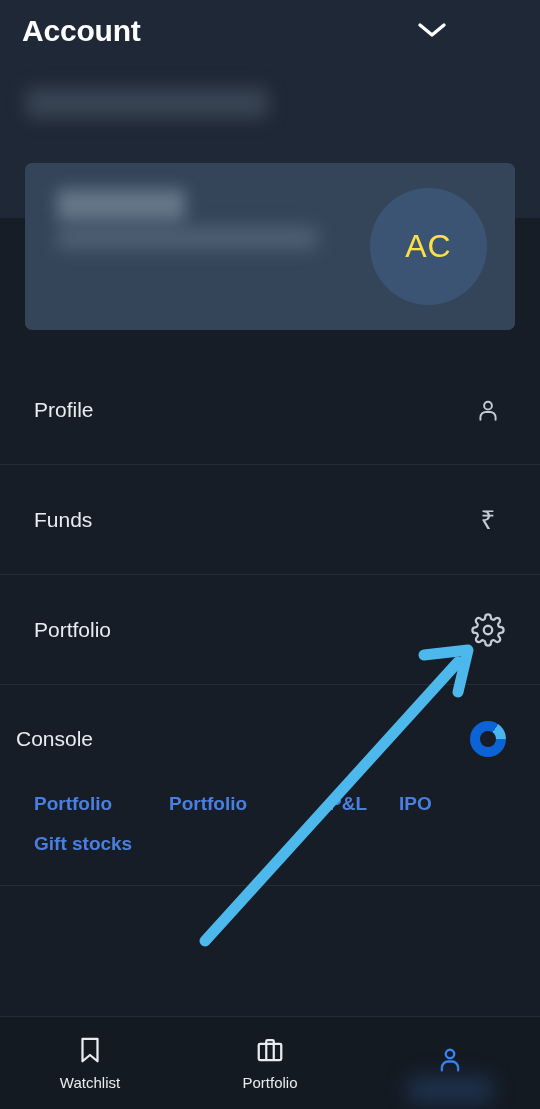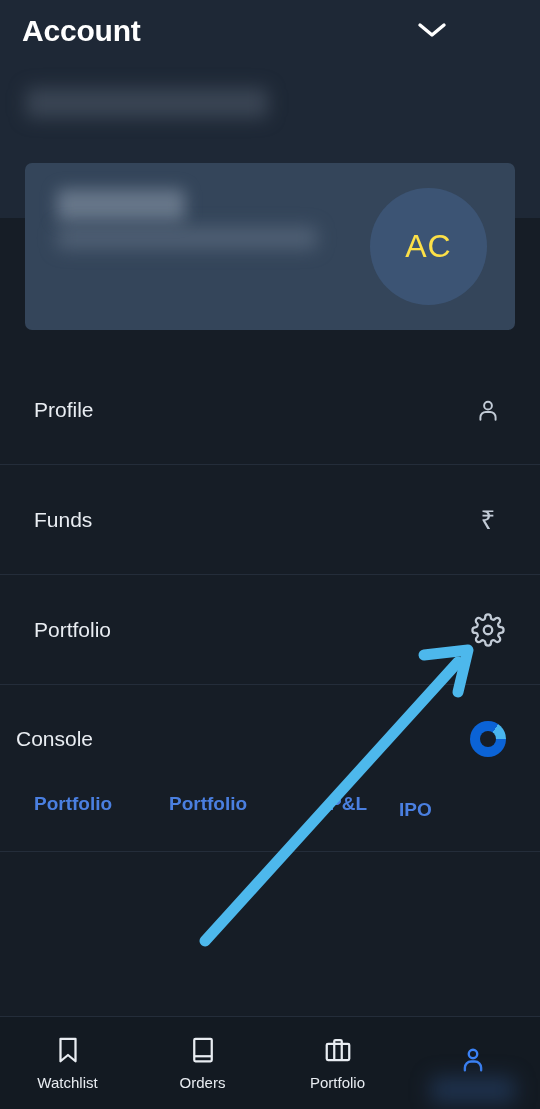--- a/index.html
+++ b/index.html
@@ -111,21 +111,21 @@
     display:flex; flex-wrap:wrap;
     column-gap:0; row-gap:18px;
   }
   .sublink {
     font-size:19px; font-weight:bold; color:#4a7fe0;
     cursor:pointer; white-space:nowrap;
   }
   .sl-0 { width:135px; }
   .sl-1 { width:160px; }
   .sl-2 { width:70px; }
-  .sl-3 { width:60px;margin-top:6px; }
+  .sl-3 { width:60px; }
   .sl-4 { width:100%; }
 
   
   .donut {
     width:36px; height:36px; border-radius:50%;
     background:conic-gradient(from 35deg, #49b6ef 0deg 55deg, #0b63d6 55deg 360deg);
     position:relative;
   }
   .donut::after {
     content:""; position:absolute;
@@ -228,47 +228,41 @@
         <span class="menu-label">Console</span>
       </div>
       <span class="menu-icon">
         <span class="donut"></span>
       </span>
       <div class="sublinks">
         <span class="sublink sl-0">Portfolio</span>
         <span class="sublink sl-1">Portfolio</span>
         <span class="sublink sl-2">P&amp;L</span>
         <span class="sublink sl-3">IPO</span>
+        <span class="sublink sl-4">Gift stocks</span>
       </div>
     </div>
 
 
   </div>
 
   <svg class="arrow-layer" width="540" height="1109" viewBox="0 0 540 1109" fill="none">
     <line x1="205" y1="941" x2="458" y2="662" stroke="#4db8ec" stroke-width="11" stroke-linecap="round"></line>
     <path d="M424 655 L468 650 L458 692" stroke="#4db8ec" stroke-width="11" stroke-linecap="round" stroke-linejoin="round" fill="none"></path>
   </svg>
 
   <div class="bottom-nav">
 
     <div class="nav-item">
       <svg width="30" height="30" viewBox="0 0 24 24" fill="none" stroke="currentColor" stroke-width="1.8" stroke-linejoin="round">
         <path d="M6 3h12v18l-6-5-6 5z"></path>
       </svg>
       <span class="nav-label">Watchlist</span>
     </div>
 
-    <div class="nav-item">
-      <svg width="30" height="30" viewBox="0 0 24 24" fill="none" stroke="currentColor" stroke-width="1.8" stroke-linejoin="round">
-        <rect x="5" y="3" width="14" height="18" rx="1"></rect>
-        <line x1="5" y1="17" x2="19" y2="17"></line>
-      </svg>
-      <span class="nav-label">Orders</span>
-    </div>
 
     <div class="nav-item">
       <svg width="30" height="30" viewBox="0 0 24 24" fill="none" stroke="currentColor" stroke-width="1.8" stroke-linejoin="round">
         <rect x="3" y="7" width="18" height="13" rx="1"></rect>
         <path d="M9 7V5a1 1 0 0 1 1-1h4a1 1 0 0 1 1 1v2"></path>
         <line x1="9" y1="7" x2="9" y2="20"></line>
         <line x1="15" y1="7" x2="15" y2="20"></line>
       </svg>
       <span class="nav-label">Portfolio</span>
     </div>

